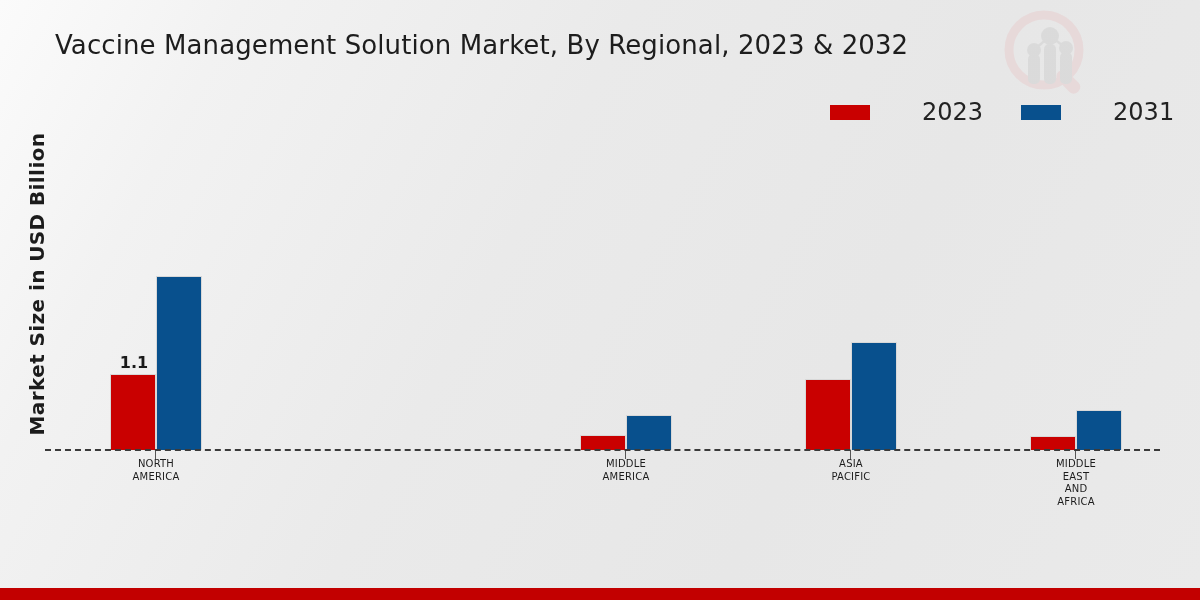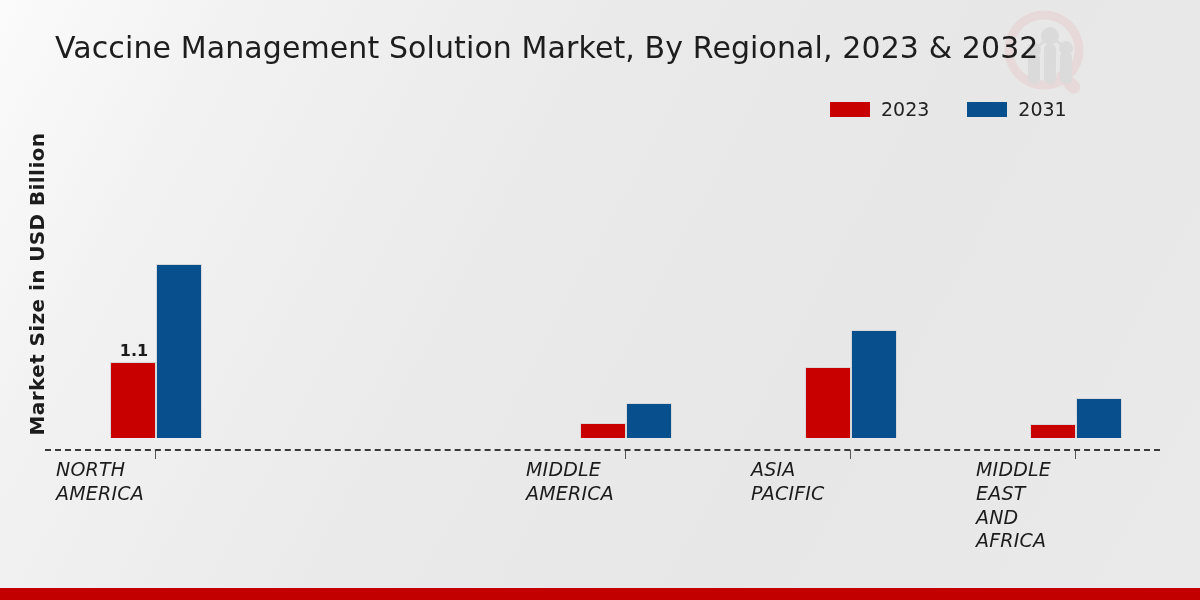--- a/index.html
+++ b/index.html
@@ -32,21 +32,21 @@
     height: 96px;
     opacity: 0.5;
     pointer-events: none;
   }
 
   
   #chart-title {
     position: absolute;
     left: 55px;
     top: 30px;
-    font-size: 30px;
+    font-size: 26px;
     font-weight: 400;
     color: #1d1d1d;
     letter-spacing: 0.1px;
     white-space: nowrap;
   }
 
   
   #legend {
     position: absolute;
     left: 830px;
@@ -59,23 +59,24 @@
     display: flex;
     align-items: center;
     gap: 11px;
   }
   .legend-swatch {
     width: 40px;
     height: 15px;
     display: block;
   }
   .legend-label {
-    font-size: 19px;
+    font-size: 24px;
     color: #222;
     line-height: 1;
+    margin-left: 41px;
   }
 
   
   #ylabel {
     position: absolute;
     left: -163px;
     top: 272px;
     width: 400px;
     text-align: center;
     transform: rotate(-90deg);
@@ -114,21 +115,21 @@
     position: absolute;
     left: 45px;
     bottom: -9px;
     width: 1px;
     height: 9px;
     background: #555;
   }
 
   .bar {
     position: absolute;
-    bottom: 12px;
+    bottom: 0;
     width: 46px;
     border: 1px solid #d8d8d8;
     border-bottom: none;
   }
   .bar.y2023 { left: 0; background: #c90000; }
   .bar.y2032 { left: 46px; background: #08508d; }
 
   .bar-value {
     position: absolute;
     bottom: 100%;
@@ -140,25 +141,25 @@
     color: #1a1a1a;
     margin-bottom: 3px;
     text-shadow: 1px 1px 0 #ededed, -1px 1px 0 #ededed, 1px -1px 0 #ededed, -1px -1px 0 #ededed;
   }
 
   .cat-label {
     position: absolute;
     top: 338px;
     left: -54px;
     width: 200px;
-    font-size: 19px;
+    text-align: center;
+    font-size: 10px;
     color: #1c1c1c;
     line-height: 1.25;
     letter-spacing: 0.2px;
-    font-style: italic;
   }
 
   
   #footer-bar {
     position: absolute;
     left: 0;
     bottom: 0;
     width: 1200px;
     height: 12px;
     background: #c20000;

